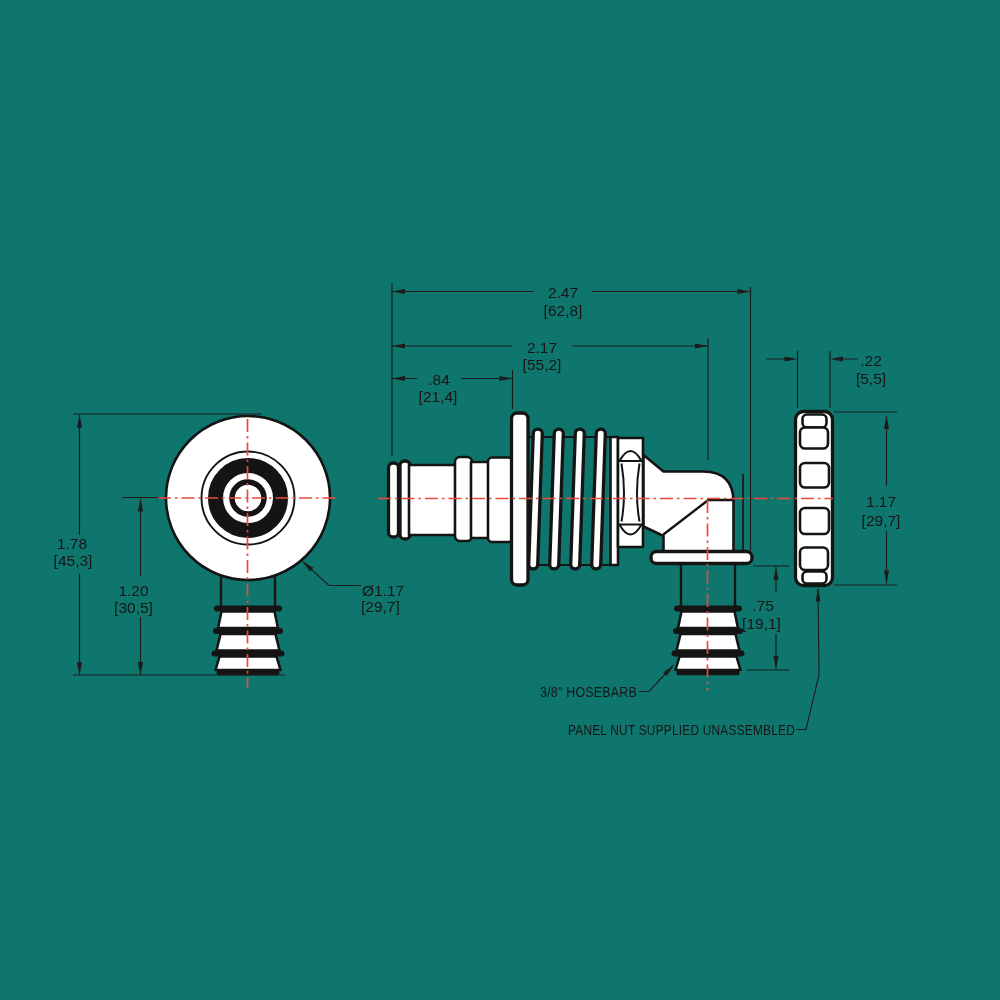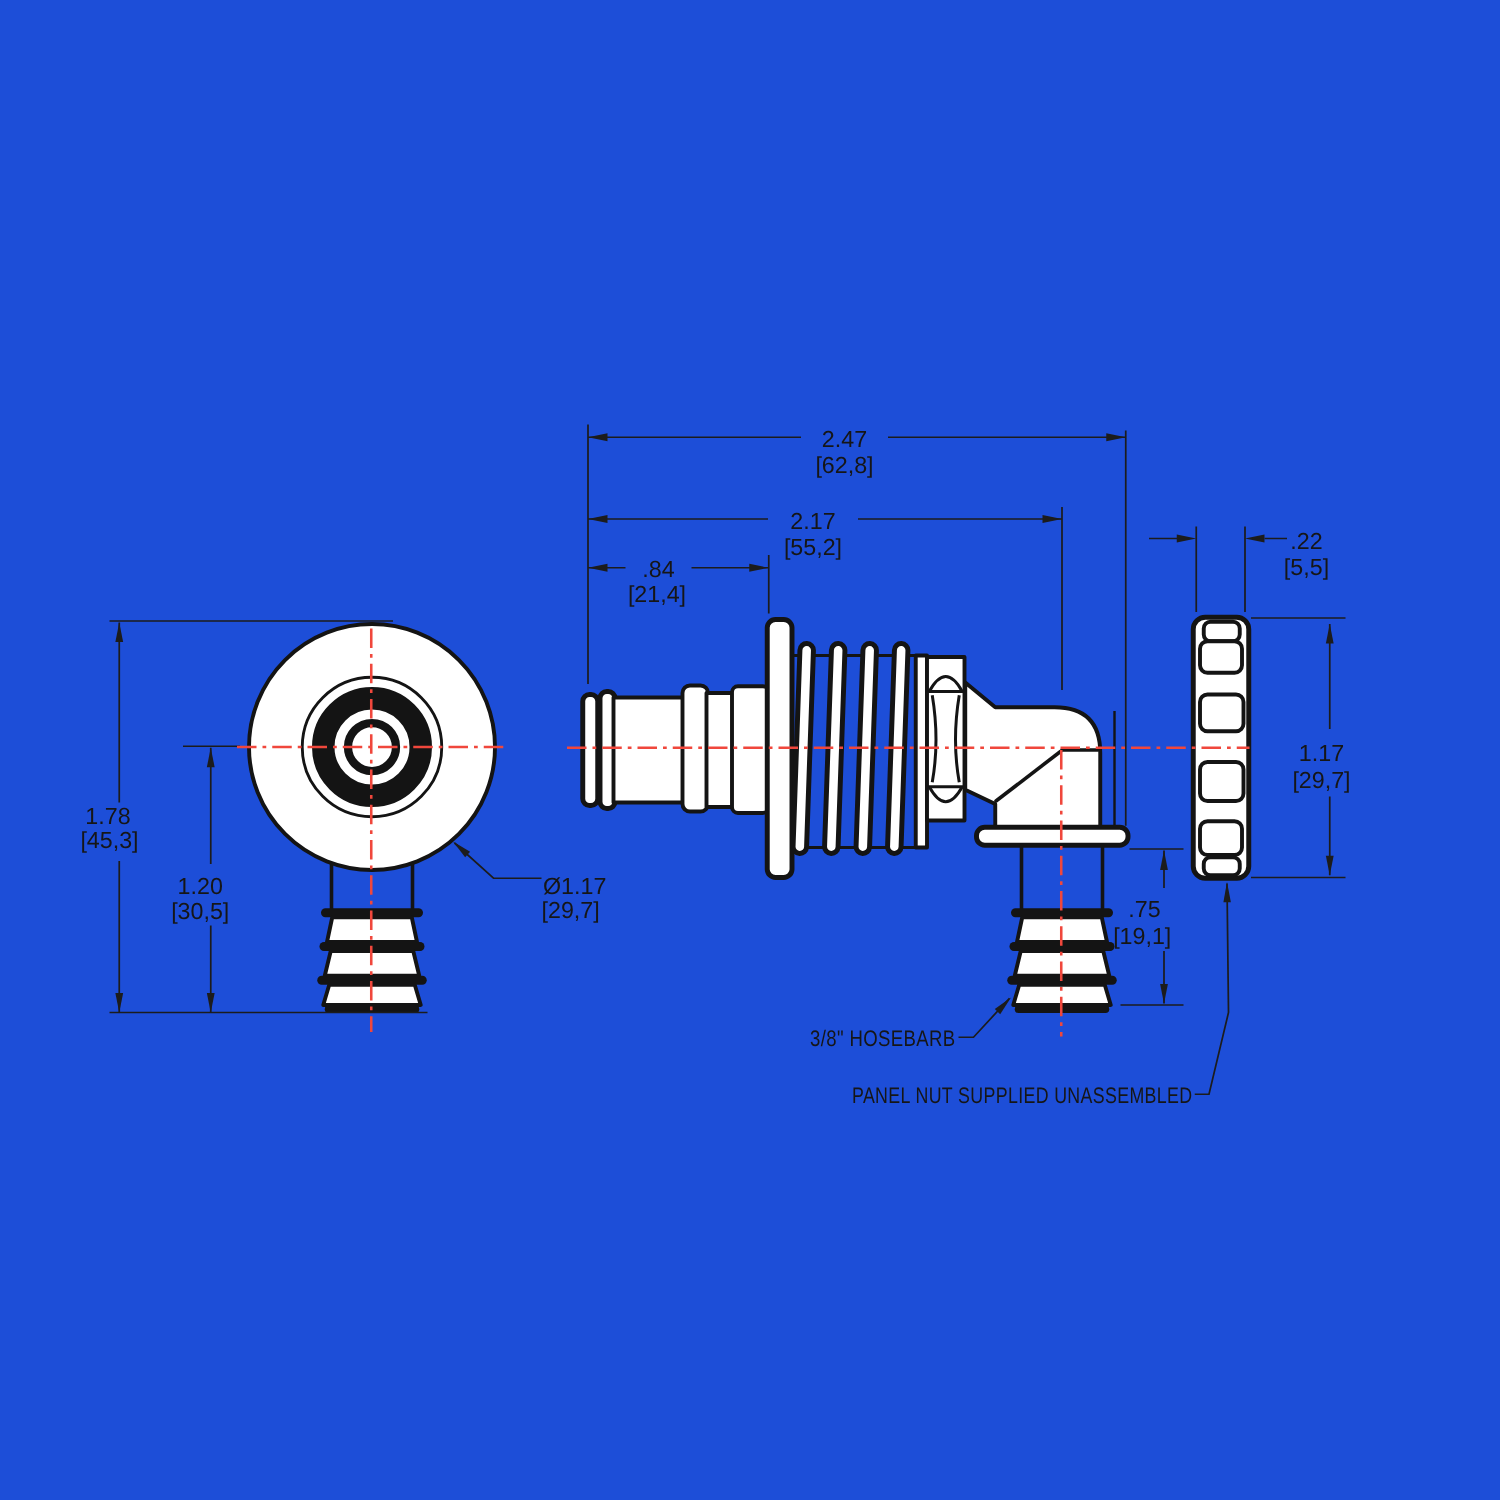--- a/index.html
+++ b/index.html
@@ -1,16 +1,16 @@
 <!DOCTYPE html>
 <html><head>
 <meta charset="utf-8">
 <style>
   html,body{margin:0;padding:0;background:#ffffff;}
-  .stage{width:1000px;height:1000px;background:#1d4ed8;position:relative;overflow:hidden;}
+  .stage{width:1000px;height:1000px;background:#0f766e;position:relative;overflow:hidden;}
   svg{display:block;}
   text{font-family:"Liberation Sans",sans-serif;fill:#161616;}
   .dimtxt{font-size:15.5px;}
   .lbltxt{font-size:15px;letter-spacing:.3px;}
   .ol{fill:#ffffff;stroke:#141414;stroke-width:2.6;stroke-linejoin:round;stroke-linecap:round;}
   .hv{stroke-width:3.3;}
   .ln{fill:none;stroke:#141414;stroke-width:2.4;stroke-linecap:round;}
   .th{fill:none;stroke:#141414;stroke-width:2;}
   .band{stroke:#141414;stroke-width:6;stroke-linecap:round;}
   .dim{fill:none;stroke:#1c1c1c;stroke-width:1.15;}

